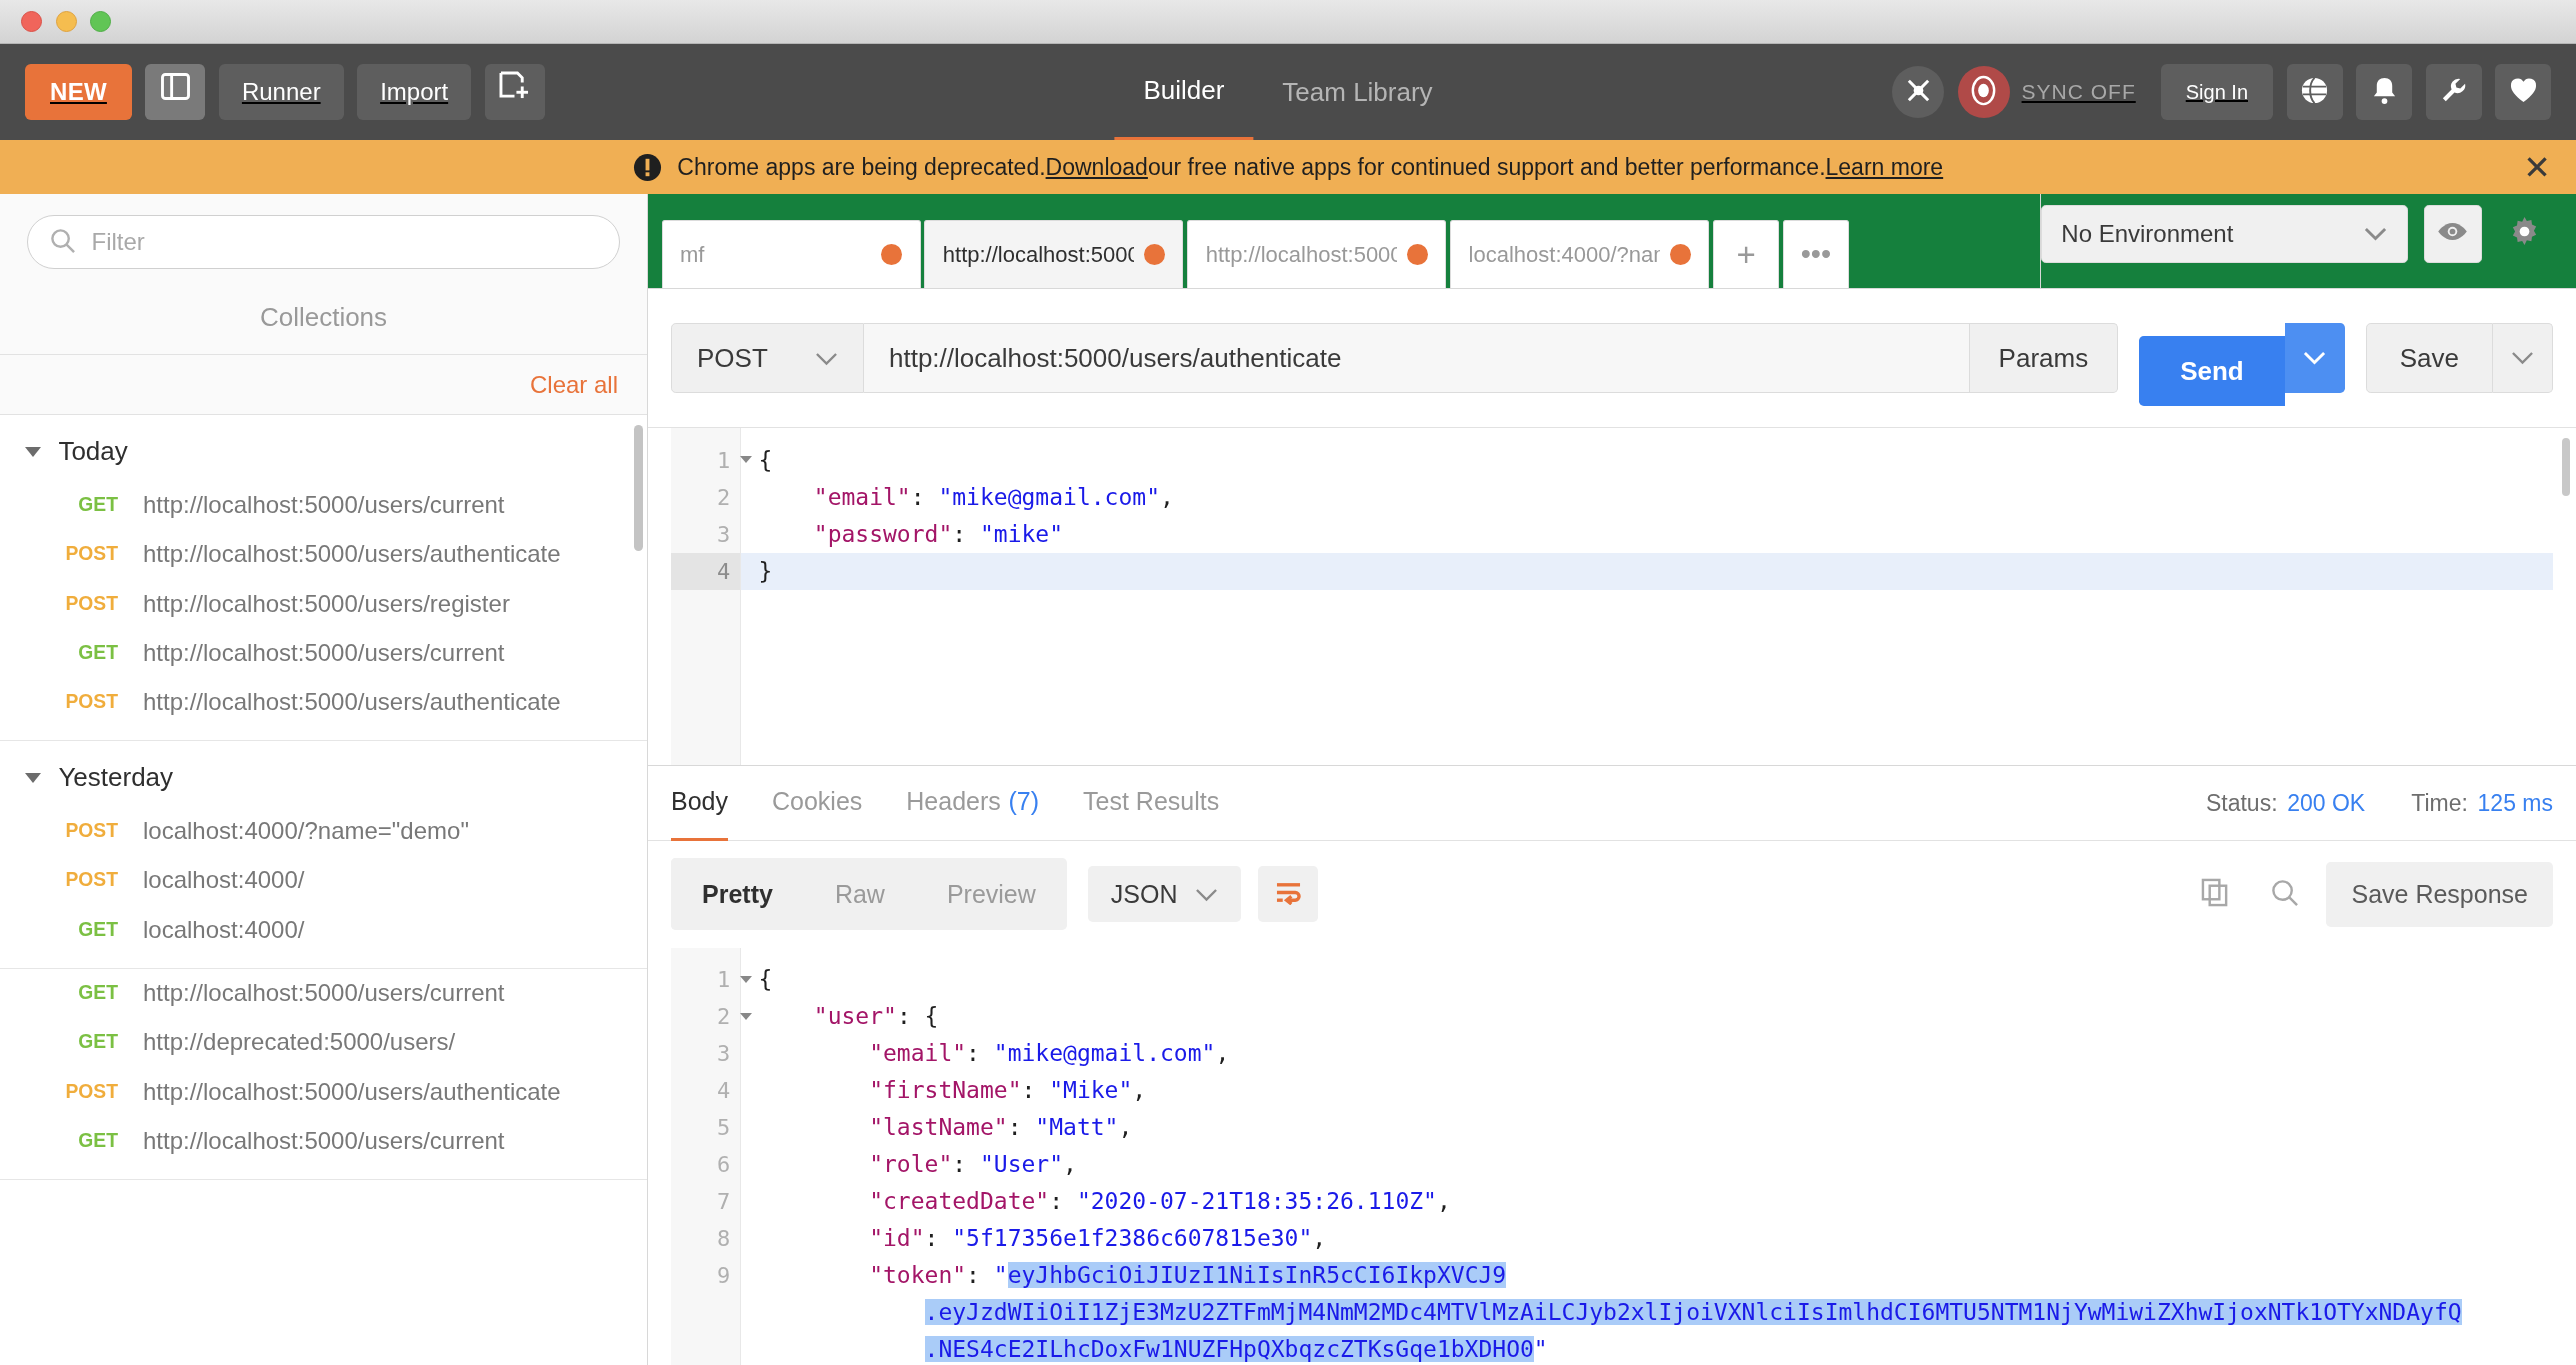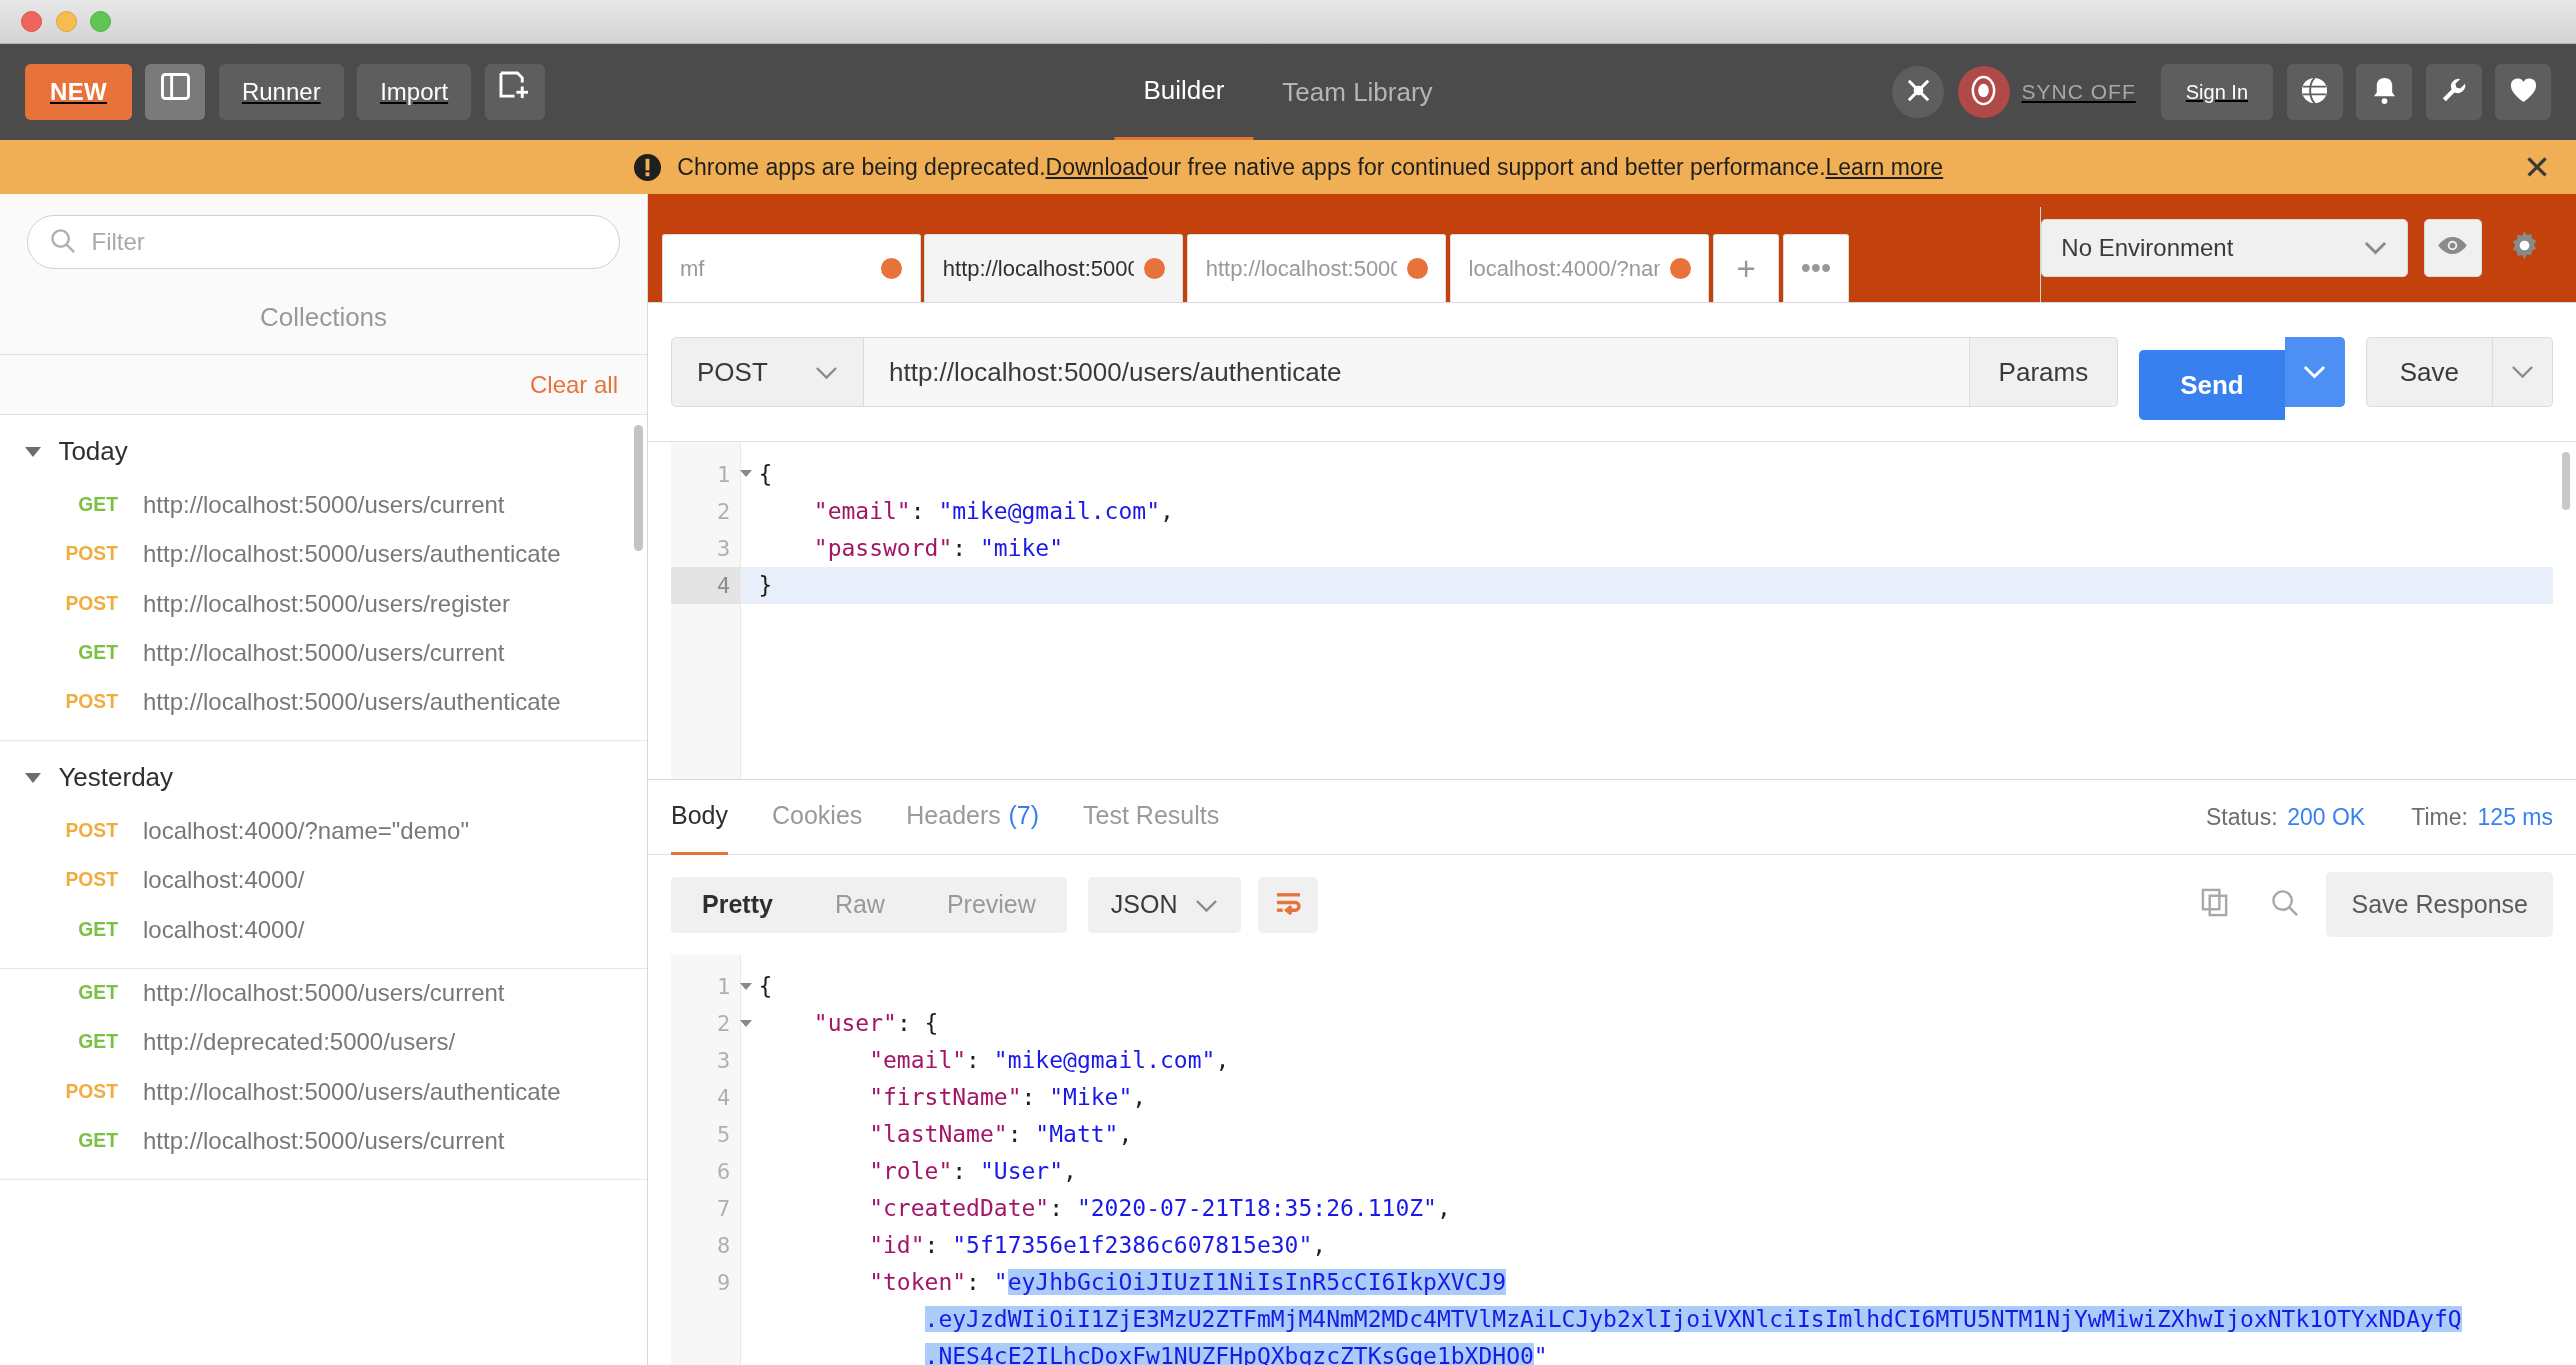--- a/index.html
+++ b/index.html
@@ -113,21 +113,21 @@
   .hist-item { display: flex; align-items: center; padding: 10.6px 0 10.6px 25px; }
   .meth { width: 93px; text-align: right; font-size: 19.3px; font-weight: bold; margin-right: 25px; flex: 0 0 93px; }
   .meth.GET { color: #7bc043; }
   .meth.POST { color: #f0ad3c; }
   .hist-url { font-size: 24px; color: #787878; white-space: nowrap; }
   .side-scrollbar { position: absolute; right: 3.9px; top: 9.7px; width: 8.7px; height: 126px; background: #c4c4c4; border-radius: 4.8px; }
 
   
   .main { flex: 1; display: flex; flex-direction: column; min-width: 0; background: #fff; }
 
-  .tabs-row { display: flex; align-items: flex-end; background: #c2410c; border-bottom: 1px solid #d8d8d8; height: 109px; padding-left: 13.5px; }
+  .tabs-row { display: flex; align-items: flex-end; background: #15803d; border-bottom: 1px solid #d8d8d8; height: 95px; padding-left: 13.5px; }
   .req-tab {
     width: 259px; height: 68px; border: 1px solid #dcdcdc; border-bottom: none;
     background: #fff; display: flex; align-items: center; padding: 0 17.4px;
     font-size: 22px; color: #999; margin-right: 3.9px; position: relative; border-radius: 2.9px 2.9px 0 0;
   }
   .req-tab.active { background: #f4f4f4; color: #2f2f2f; }
   .req-tab .tab-text { flex: 1; overflow: hidden; white-space: nowrap; }
   .tab-dot { width: 21px; height: 21px; border-radius: 50%; background: #e8733a; flex: 0 0 21px; margin-left: 9.7px; }
   .tab-plus { width: 66px; height: 68px; border: 1px solid #dcdcdc; border-bottom: none; background: #fff;
     display: flex; align-items: center; justify-content: center; font-size: 33px; color: #999; border-radius: 2.9px 2.9px 0 0; margin-right: 3.9px;}
@@ -193,21 +193,21 @@
   .resp-tab.active { color: #2f2f2f; border-bottom-color: #e8733a; }
   .hdr-count { color: #3880f0; margin-left: 7.7px; }
   .resp-meta { margin-left: auto; display: flex; align-items: center; font-size: 23px; color: #6e6e6e; }
   .resp-meta .val { color: #3880f0; margin-left: 9.7px; }
   .resp-meta .grp { margin-left: 46px; }
 
   .resp-toolbar { display: flex; align-items: center; padding: 17.4px 23px; }
   .seg {
     display: flex; background: #f0f0f0; border-radius: 4.8px; overflow: hidden; margin-right: 21px;
   }
-  .seg div { padding: 0 31px; height: 56px; display: flex; align-items: center; font-size: 25px; color: #9a9a9a; }
+  .seg div { padding: 0 31px; height: 72px; display: flex; align-items: center; font-size: 25px; color: #9a9a9a; }
   .seg div.active { color: #2f2f2f; background: #f0f0f0; font-weight: bold; }
   .json-sel { background: #f0f0f0; border-radius: 4.8px; height: 56px; display: flex; align-items: center;
               padding: 0 23px; font-size: 25px; color: #3a3a3a; margin-right: 17.4px; }
   .wrap-btn { background: #f0f0f0; border-radius: 4.8px; width: 60px; height: 56px; display: flex;
               align-items: center; justify-content: center; }
   .resp-tools-right { margin-left: auto; display: flex; align-items: center; }
   .ico-btn { width: 56px; height: 56px; display: flex; align-items: center; justify-content: center; margin-right: 13.5px; }
   .save-resp { background: #f0f0f0; border-radius: 4.8px; height: 65px; display: flex; align-items: center;
                padding: 0 25px; font-size: 25px; color: #5a5a5a; }
 

